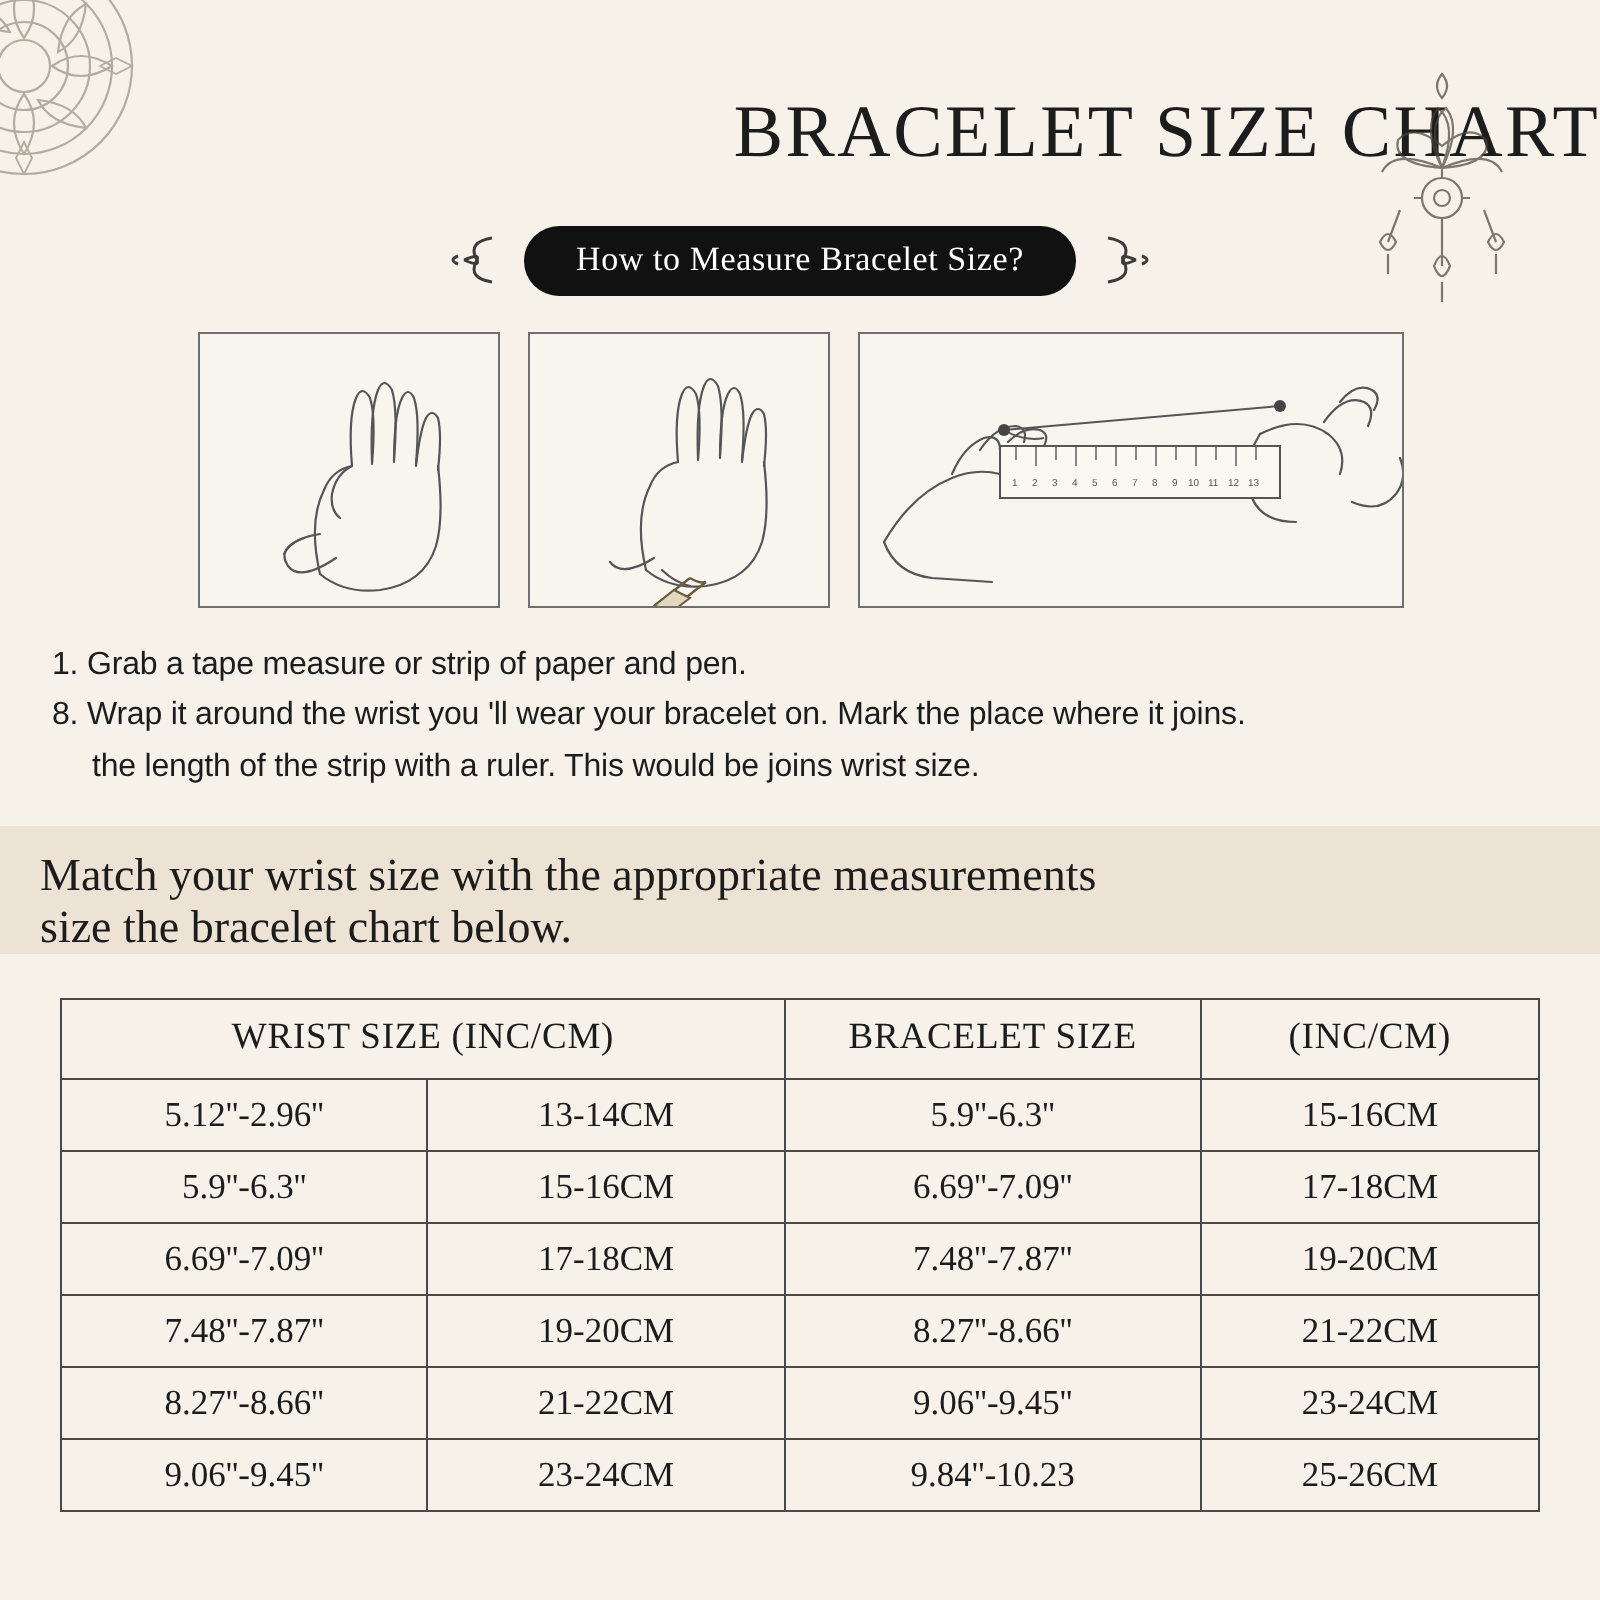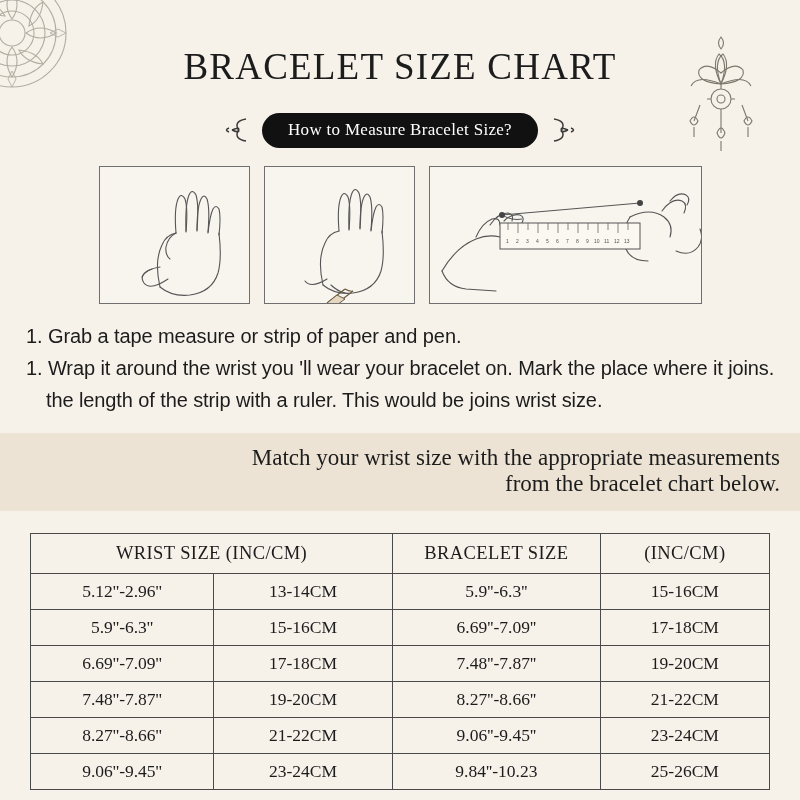--- a/index.html
+++ b/index.html
@@ -33,21 +33,21 @@
     position: absolute;
     right: 24px;
     top: 2px;
     width: 110px;
     height: 130px;
     opacity: 0.7;
     pointer-events: none;
   }
 
   .title {
-    text-align: center;
+    text-align: right;
     font-size: 37px;
     letter-spacing: 1.2px;
     font-weight: 400;
     padding-top: 20px;
     font-family: "Liberation Serif", serif;
   }
 
   .subtitle-wrap {
     display: flex;
     align-items: center;
@@ -77,34 +77,34 @@
     border: 1px solid #6f6f6f;
     background: #f8f5ef;
     height: 138px;
   }
   .imgbox.small { width: 151px; }
   .imgbox.wide { width: 273px; }
   .imgbox svg { display: block; }
 
   .instructions {
     margin: 16px 26px 0 26px;
-    font-size: 20px;
+    font-size: 16px;
     line-height: 1.62;
     font-family: "Liberation Sans", sans-serif;
     font-weight: 400;
     letter-spacing: -0.1px;
   }
   .instructions .ln { white-space: nowrap; }
   .instructions .indent { padding-left: 20px; }
 
   .band {
     margin-top: 16px;
     background: #ece3d4;
-    padding: 12px 20px 14px;
-    text-align: right;
+    padding: 12px 20px 0;
+    text-align: left;
   }
   .band .l1 { font-size: 23px; }
   .band .l2 { font-size: 23px; }
 
   table {
     border-collapse: collapse;
     margin: 22px auto 0;
     width: 740px;
     font-size: 17.5px;
     font-family: "Liberation Serif", serif;
@@ -269,27 +269,27 @@
         <g fill="#444">
           <circle cx="72" cy="48" r="3"></circle>
           <circle cx="210" cy="36" r="3"></circle>
         </g>
       </svg>
     </div>
   </div>
 
   <div class="instructions">
     <div class="ln">1. Grab a tape measure or strip of paper and pen.</div>
-    <div class="ln">1. Wrap it around the wrist you 'll wear your bracelet on. Mark the place where it joins.</div>
+    <div class="ln">8. Wrap it around the wrist you 'll wear your bracelet on. Mark the place where it joins.</div>
     <div class="ln indent">the length of the strip with a ruler. This would be joins wrist size.</div>
   </div>
 
   <div class="band">
     <div class="l1">Match your wrist size with the appropriate measurements</div>
-    <div class="l2">from the bracelet chart below.</div>
+    <div class="l2">size the bracelet chart below.</div>
   </div>
 
   <table>
     <thead>
       <tr>
         <th class="c1" colspan="2">WRIST SIZE (INC/CM)</th>
         <th class="c3">BRACELET SIZE</th>
         <th class="c4">(INC/CM)</th>
       </tr>
     </thead>

